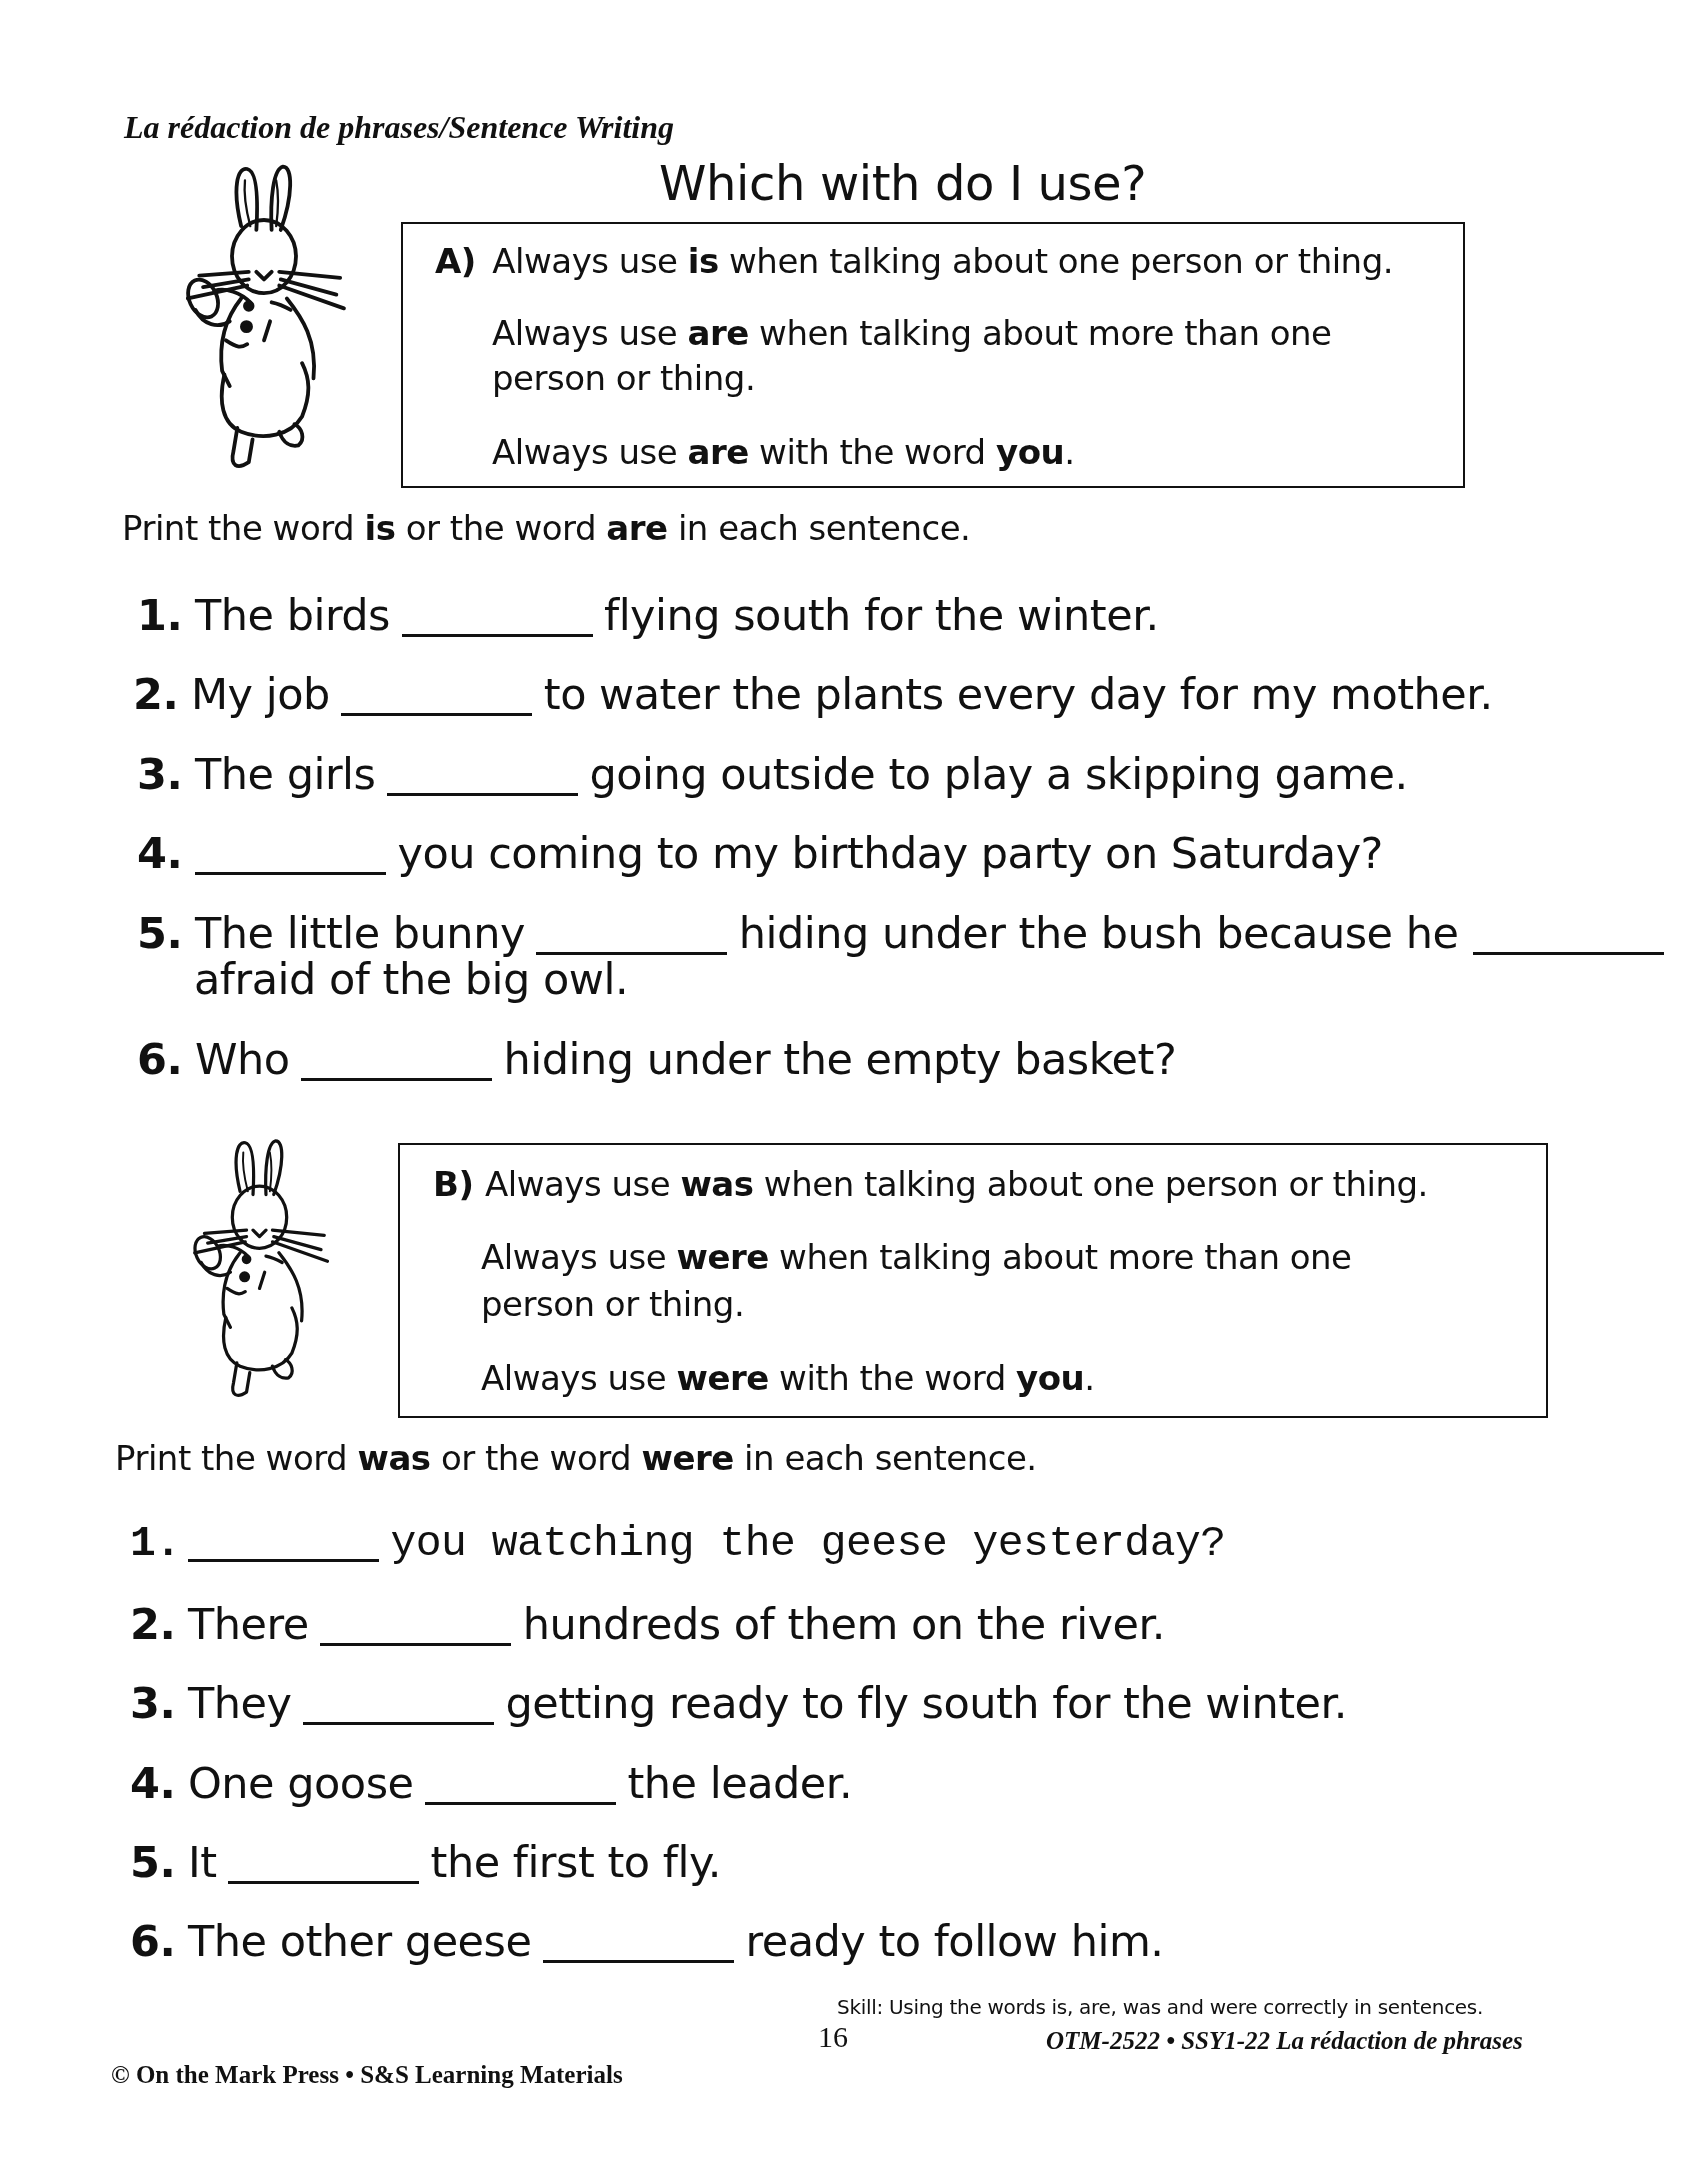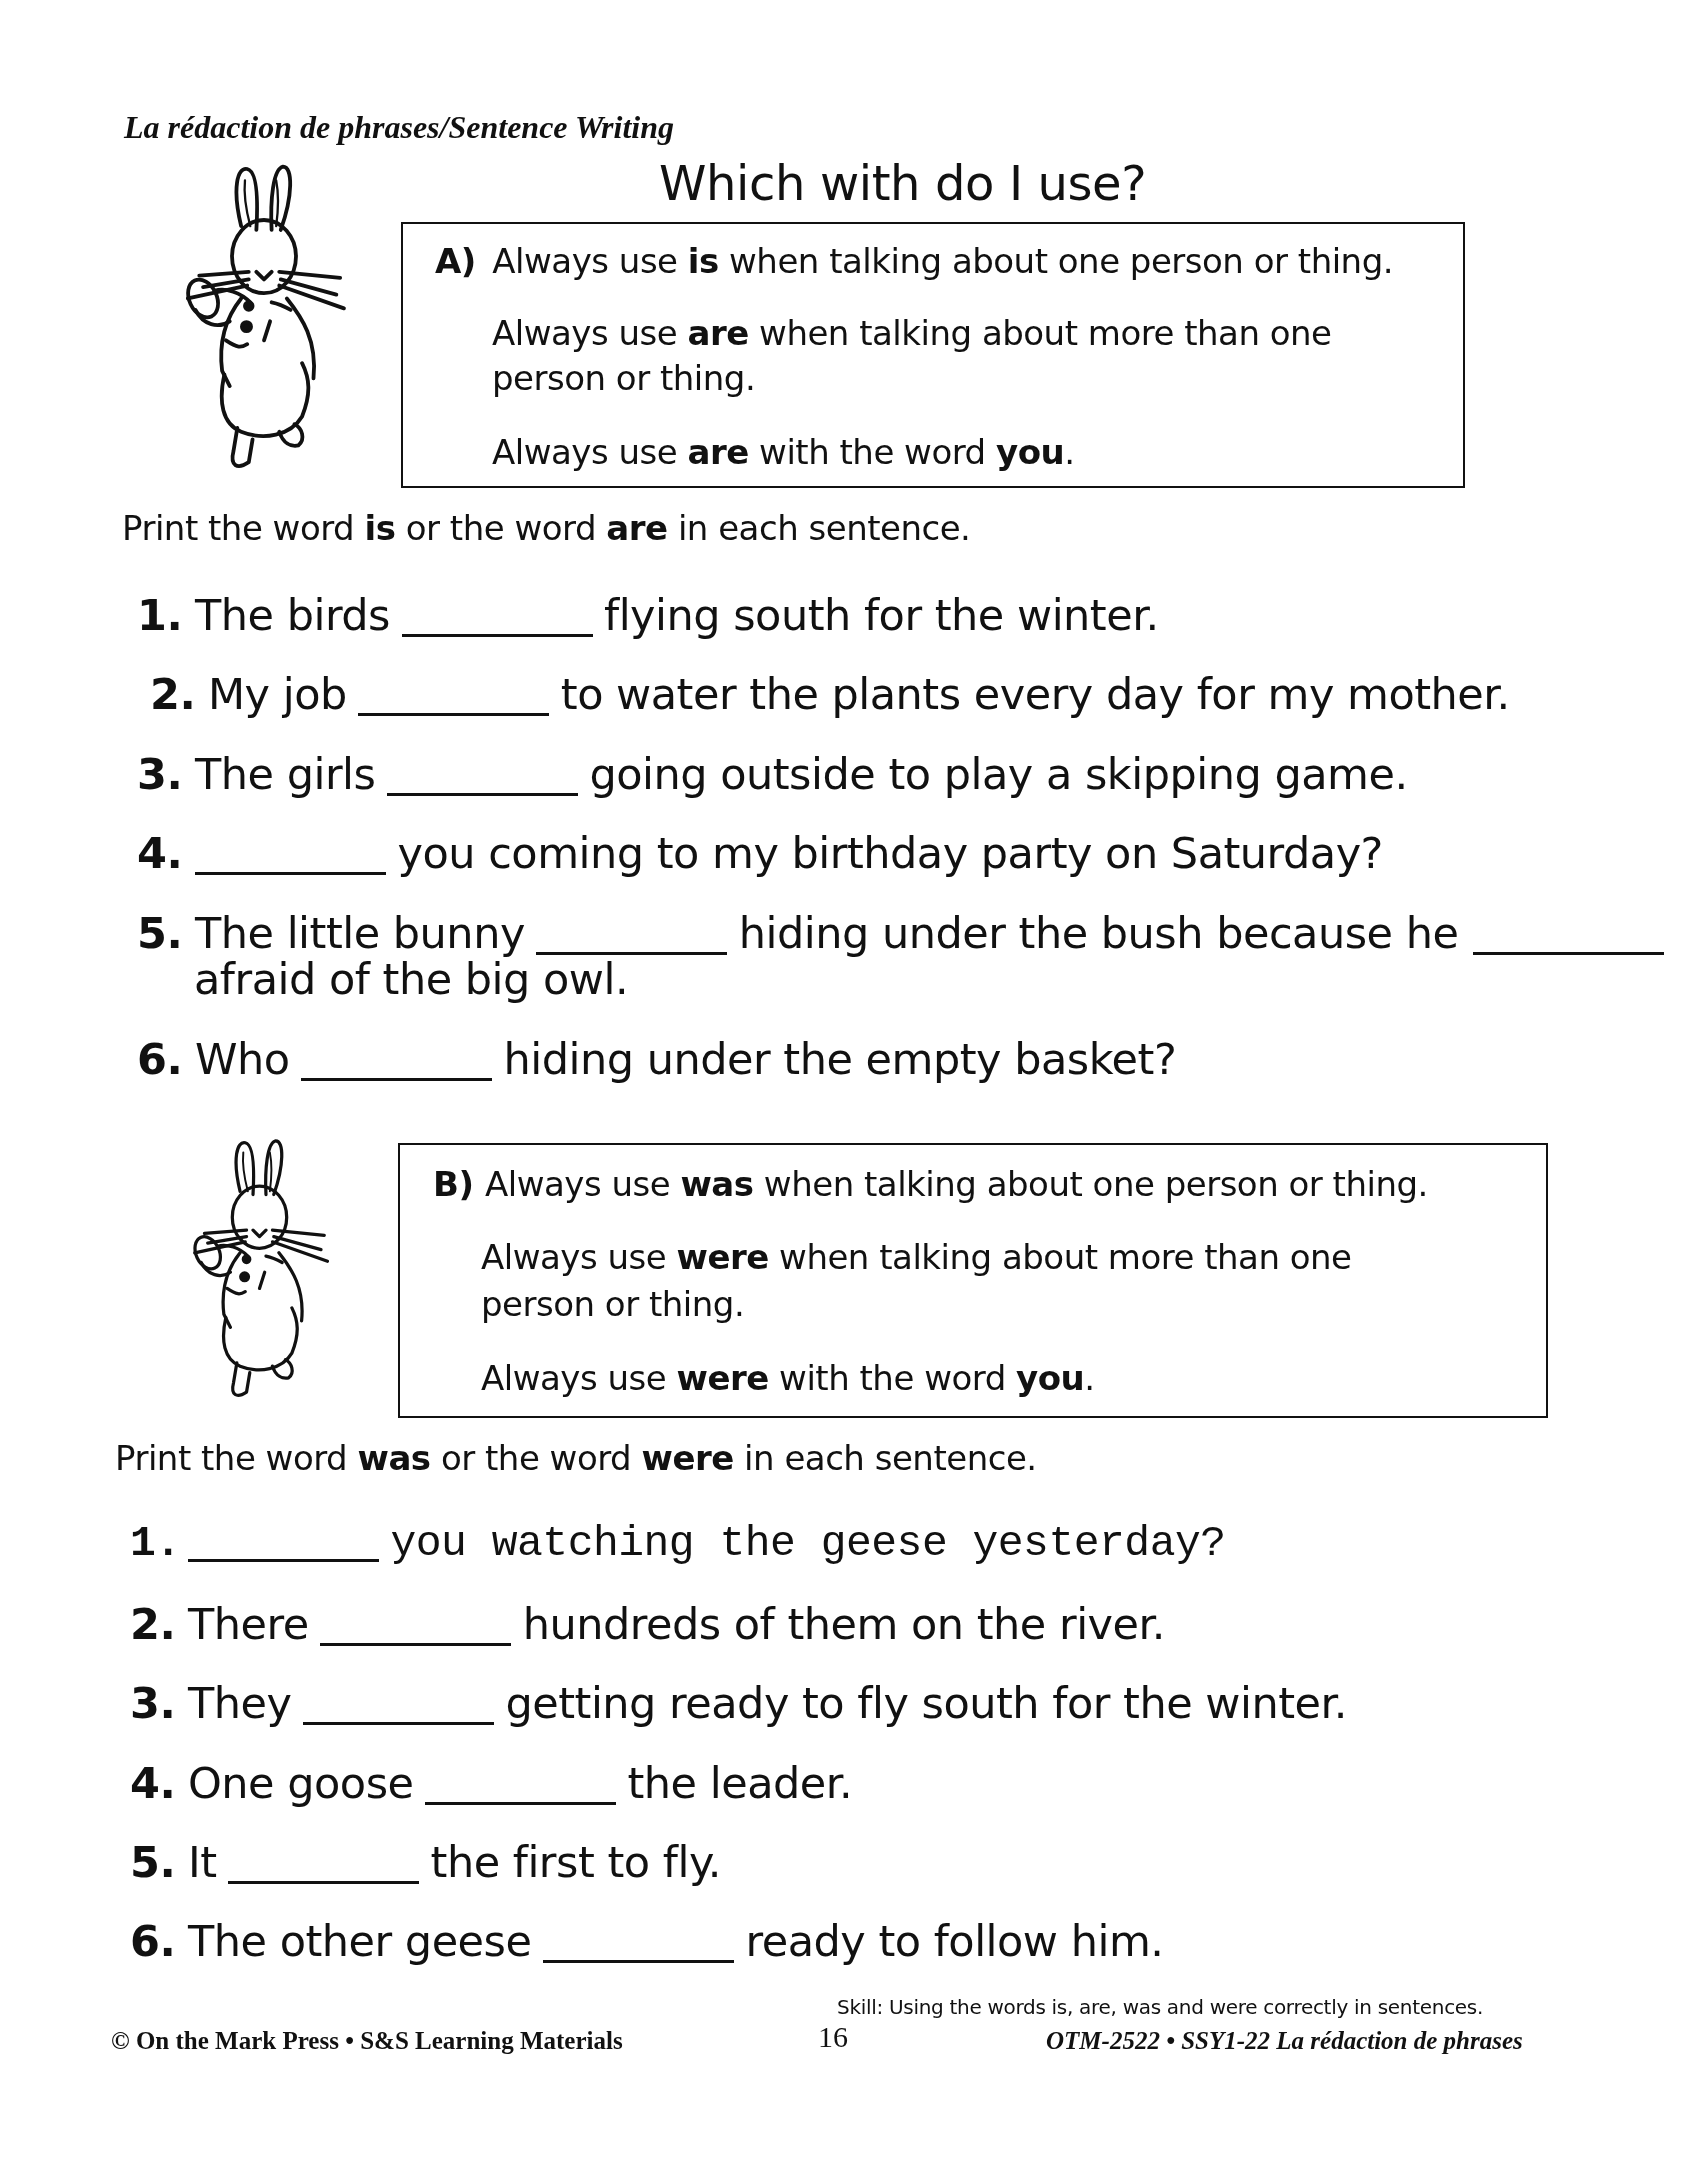--- a/index.html
+++ b/index.html
@@ -70,21 +70,21 @@
   <span>Always use </span><b>are</b><span> with the word </span><b>you</b><span>.</span>
 </div>
 
 <div class="abs instr sans" style="left:122px; top:508px;">
   <span>Print the word </span><b>is</b><span> or the word </span><b>are</b><span> in each sentence.</span>
 </div>
 
 <div class="abs item sans" style="left:137px; top:592px;">
   <span class="num">1.</span><span>The birds</span><span class="blank"></span><span>flying south for the winter.</span>
 </div>
-<div class="abs item sans" style="left:150px; top:671px;">
+<div class="abs item sans" style="left:133px; top:671px;">
   <span class="num">2.</span><span>My job</span><span class="blank"></span><span>to water the plants every day for my mother.</span>
 </div>
 <div class="abs item sans" style="left:137px; top:751px;">
   <span class="num">3.</span><span>The girls</span><span class="blank"></span><span>going outside to play a skipping game.</span>
 </div>
 <div class="abs item sans" style="left:137px; top:830px;">
   <span class="num">4.</span><span class="blank" style="margin-left:0"></span><span>you coming to my birthday party on Saturday?</span>
 </div>
 <div class="abs item sans" style="left:137px; top:910px;">
   <span class="num">5.</span><span>The little bunny</span><span class="blank"></span><span>hiding under the bush because he</span><span class="blank" style="margin-left:15px"></span>
@@ -153,16 +153,16 @@
   <span class="num">4.</span><span>One goose</span><span class="blank"></span><span>the leader.</span>
 </div>
 <div class="abs item sans" style="left:130px; top:1839px;">
   <span class="num">5.</span><span>It</span><span class="blank"></span><span>the first to fly.</span>
 </div>
 <div class="abs item sans" style="left:130px; top:1918px;">
   <span class="num">6.</span><span>The other geese</span><span class="blank"></span><span>ready to follow him.</span>
 </div>
 
 <div class="abs skill sans">Skill: Using the words is, are, was and were correctly in sentences.</div>
-<div class="abs footer serif" style="left:111px;">© On the Mark Press • S&amp;S Learning Materials</div>
+<div class="abs footer serif" style="left:111px;margin-top:34px;">© On the Mark Press • S&amp;S Learning Materials</div>
 <div class="abs footer serif pagenum">16</div>
 <div class="abs footer serif" style="left:1046px;font-style:italic;">OTM-2522 • SSY1-22 La rédaction de phrases</div>
 
 
 </body></html>

